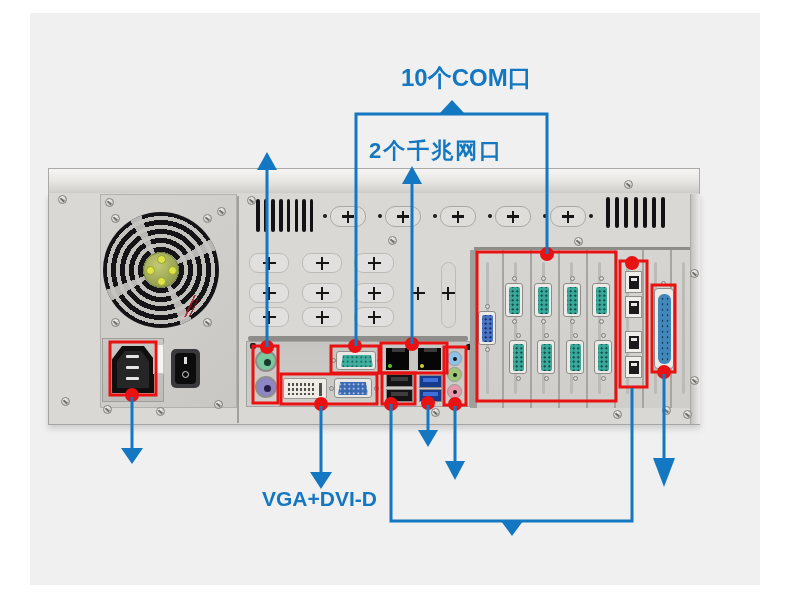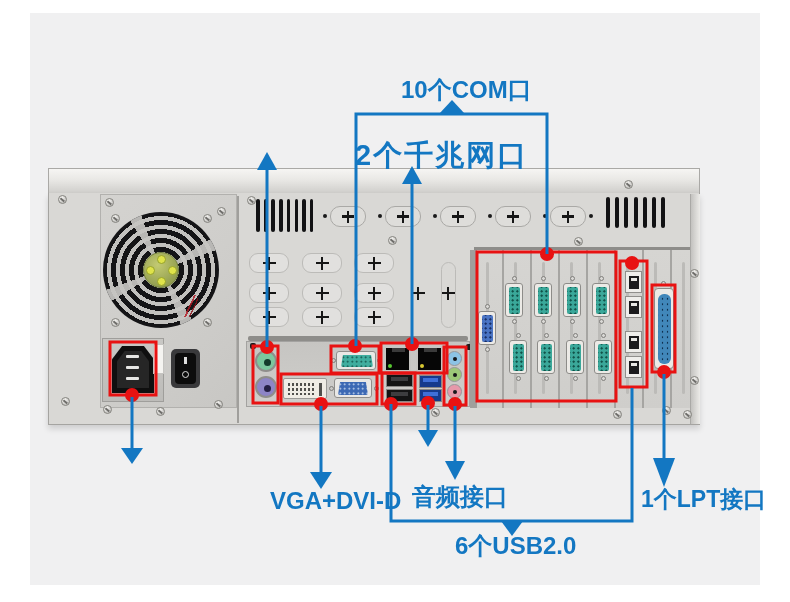--- a/index.html
+++ b/index.html
@@ -400,20 +400,17 @@
       <polygon points="418,430 438,430 428,447" stroke="none"></polygon>
       <line x1="455" y1="406" x2="455" y2="462"></line>
       <polygon points="445,461 465,461 455,480" stroke="none"></polygon>
       <path d="M391,404 L391,521 L632,521 L632,388" fill="none"></path>
       <polygon points="501,521 523,521 512,536" stroke="none"></polygon>
       <line x1="664" y1="374" x2="664" y2="459"></line>
       <polygon points="653,458 675,458 664,487" stroke="none"></polygon>
     </g>
   </svg>
 
-  <div class="callout" style="left:401px;top:74px">10个COM口</div>
-  <div class="callout" style="left:355px;top:136px;font-size:29px;letter-spacing:2px">2个千兆网口</div>
-  <div class="callout" style="left:270px;top:487px;font-size:24px">VGA+DVI-D</div>
-  <div class="callout" style="left:412px;top:481px">音频接口</div>
-  <div class="callout" style="left:455px;top:530px">6个USB2.0</div>
-  <div class="callout" style="left:641px;top:484px;font-size:23px">1个LPT接口</div>
+  <div class="callout" style="left:401px;top:62px">10个COM口</div>
+  <div class="callout" style="left:369px;top:136px;font-size:22px;letter-spacing:2px">2个千兆网口</div>
+  <div class="callout" style="left:262px;top:487px;font-size:21px">VGA+DVI-D</div>
 
 </div>
 
 </body></html>

